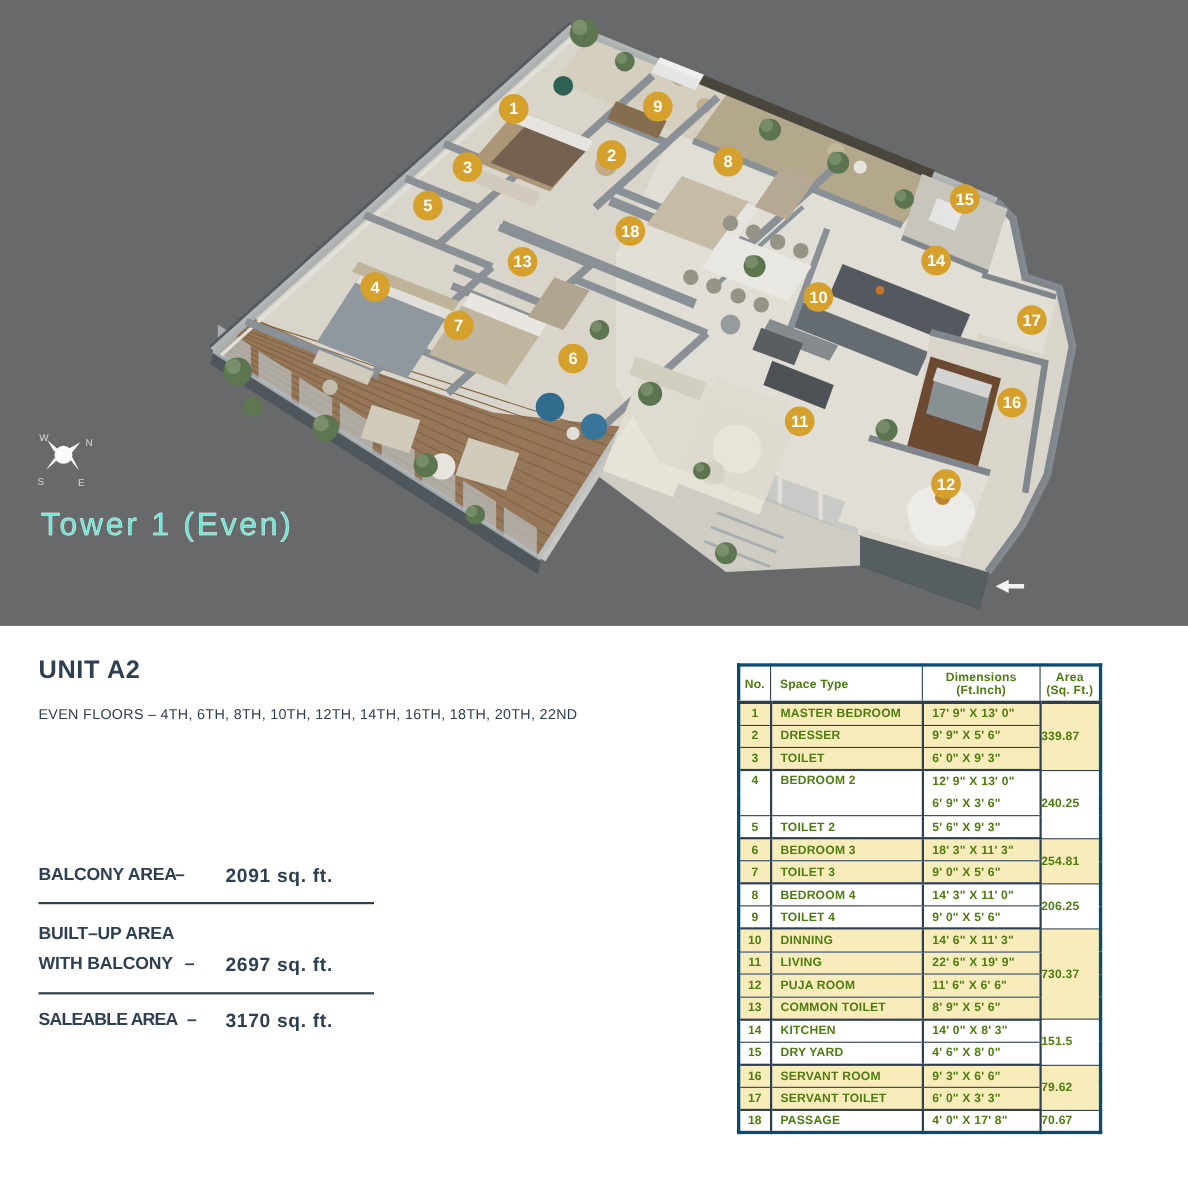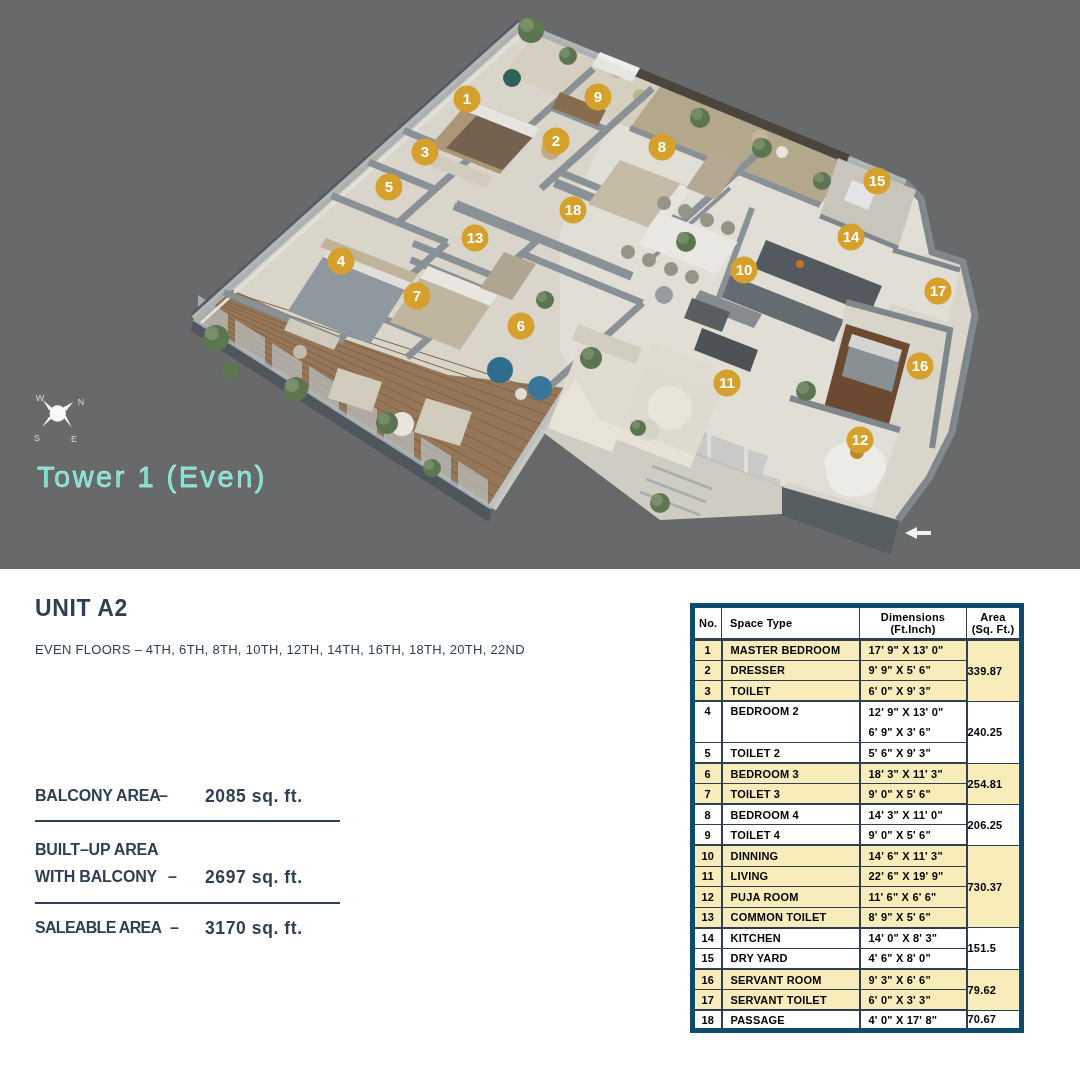--- a/index.html
+++ b/index.html
@@ -5,21 +5,21 @@
 html,body{width:1080px;height:1080px;background:#ffffff;font-family:"Liberation Sans",sans-serif;position:relative;overflow:hidden}
 .hero{position:absolute;left:0;top:0;width:1080px;height:569px;background:#68696b}
 .t1{position:absolute;left:37px;top:461px;font-size:29px;letter-spacing:2.5px;color:#5eead4;-webkit-text-stroke:0.4px #f3f3f3}
 .t2{position:absolute;left:37px;top:508px;font-size:27px;letter-spacing:2px;color:#f3f3f3;-webkit-text-stroke:0.4px #f3f3f3}
 .navy{color:#2e3f51}
 .unit{position:absolute;left:35px;top:595px;font-size:23px;font-weight:bold;letter-spacing:0.6px}
 .floors{position:absolute;left:35px;top:636px;font-size:13px;font-weight:normal;letter-spacing:0.3px;line-height:27px;width:540px}
 .arow{position:absolute;font-size:16px;font-weight:bold;letter-spacing:-0.2px}
 .aval{position:absolute;font-size:17.5px;font-weight:bold;letter-spacing:0.6px}
 .rule{position:absolute;left:35px;width:305px;height:0;border-top:2px solid #2e3f51}
-table.dims{position:absolute;left:690px;top:603px;border-collapse:collapse;table-layout:fixed;width:321px;color:#000000;border:5px solid #0c4a6e}
+table.dims{position:absolute;left:670px;top:603px;border-collapse:collapse;table-layout:fixed;width:321px;color:#4d7c0f;border:3px solid #0c4a6e}
 table.dims td,table.dims th{border:1.5px solid #2e3f51;font-size:11px;font-weight:bold;letter-spacing:0.2px;padding:0;overflow:hidden;white-space:nowrap}
 table.dims .cno{width:29px;text-align:center}
 table.dims .csp{width:138px;text-align:left;padding-left:8px}
 table.dims .cdi{width:107px;text-align:left;padding-left:8px}
 table.dims .car{width:55px;}
 table.dims tr{height:20.6px}
 table.dims .hdr{height:34px;font-size:12px}
 table.dims .hdr th{border-bottom:3px solid #2e3f51}
 table.dims .y{background:#f8ecbb}
 table.dims .w{background:#ffffff}
@@ -383,21 +383,21 @@
 <div class="t1">Tower 1 (Even)</div>
 
 </div>
 
 <div class="unit navy">UNIT A2</div>
 
 <div class="floors navy">EVEN FLOORS <span style="letter-spacing:0">–</span> 4TH, 6TH, 8TH, 10TH, 12TH, 14TH, 16TH, 18TH, 20TH, 22ND</div>
 
 <div class="arow navy" style="left:35px;top:787px">BALCONY AREA</div>
 <div class="arow navy" style="left:159px;top:787px">–</div>
-<div class="aval navy" style="left:205px;top:786px">2085 sq. ft.</div>
+<div class="aval navy" style="left:205px;top:786px">2091 sq. ft.</div>
 
 <div class="rule" style="top:820px"></div>
 
 <div class="arow navy" style="left:35px;top:841px">BUILT–UP AREA</div>
 <div class="arow navy" style="left:35px;top:868px">WITH BALCONY</div>
 <div class="arow navy" style="left:168px;top:868px">–</div>
 <div class="aval navy" style="left:205px;top:867px">2697 sq. ft.</div>
 
 <div class="rule" style="top:902px"></div>
 

